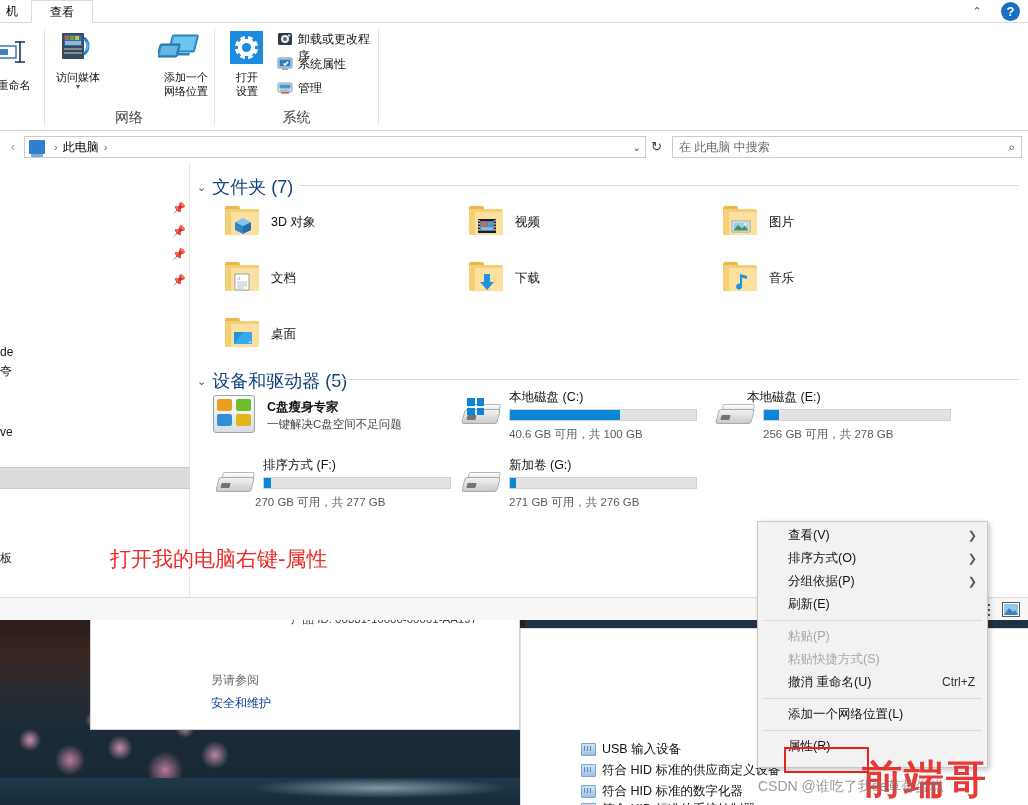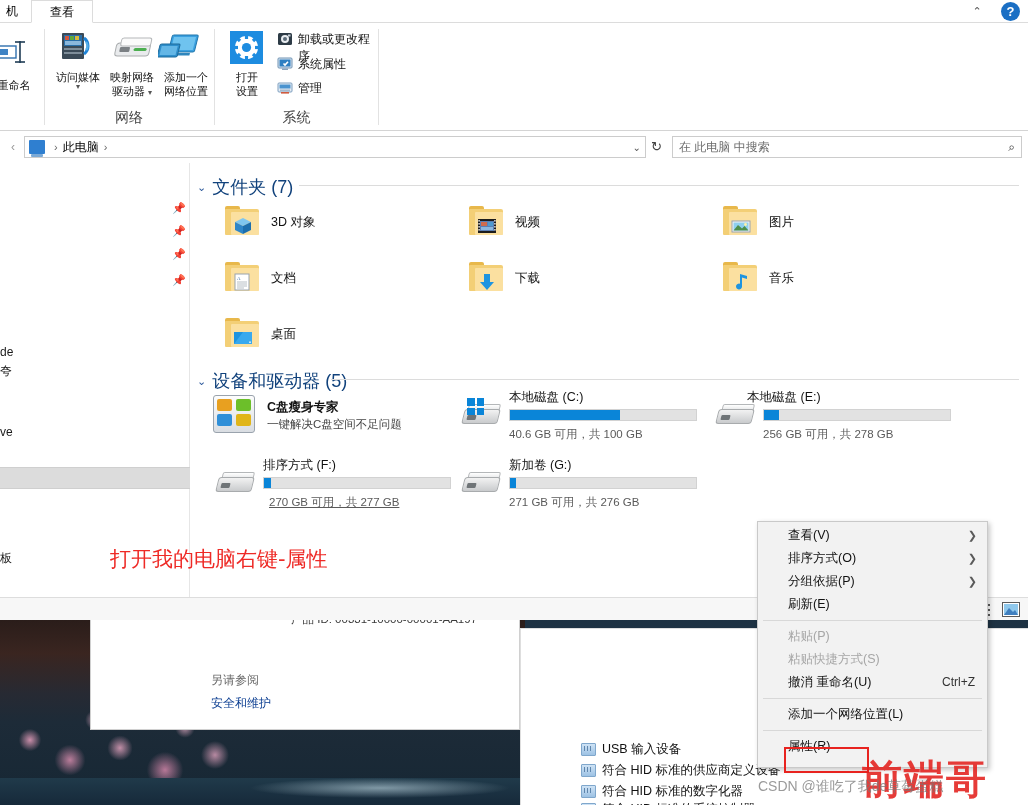--- a/index.html
+++ b/index.html
@@ -396,34 +396,20 @@
             <rect x="14" y="19" width="18" height="2" fill="#7e8d99"></rect>
             <rect x="14" y="23" width="18" height="2" fill="#7e8d99"></rect>
             <path d="M34 9 a10 10 0 0 1 0 16" stroke="#1f84d8" stroke-width="3" fill="none"></path>
             <path d="M36 13 a6 6 0 0 1 0 8" stroke="#55aee8" stroke-width="2.4" fill="none"></path>
           </svg>
         </span>
         <span>访问媒体</span>
         <span style="display:block;font-size:8px;color:#555;line-height:6px;">▾</span>
       </div>
 
-      <div class="big-btn" style="left:59px;">
-        <span class="bi">
-          <svg width="56" height="38" viewBox="0 0 56 38">
-            <g transform="skewX(-12) translate(6,0)">
-              <rect x="10" y="14" width="34" height="13" rx="3" fill="#e9ebed" stroke="#a9acae"></rect>
-              <rect x="14" y="9" width="30" height="8" rx="2" fill="#fbfbfb" stroke="#b5b8ba"></rect>
-              <rect x="14" y="18" width="10" height="5" rx="1" fill="#7b8084"></rect>
-              <rect x="28" y="19" width="13" height="3" rx="1.5" fill="#4caf50"></rect>
-            </g>
-          </svg>
-        </span>
-        <span style="font-size:11px;">映射网络<br>驱动器</span>
-        <span style="font-size:8px;color:#555;">▾</span>
-      </div>
 
       <div class="big-btn" style="left:113px;">
         <span class="bi">
           <svg width="56" height="38" viewBox="0 0 56 38">
             <g transform="skewX(-14) translate(10,0)">
               <rect x="6" y="6" width="26" height="17" rx="1.5" fill="#3ba0e0" stroke="#2076ab"></rect>
               <rect x="8" y="8" width="22" height="13" fill="#6fc3ef"></rect>
               <rect x="12" y="24" width="16" height="2.5" fill="#2f86bd"></rect>
             </g>
             <g transform="skewX(-14) translate(2,5)">
@@ -732,21 +718,21 @@
           <div class="drive">
               <span class="top"></span>
               <span class="body"></span>
               <span class="slot"></span>
             </div>
         </div>
         <div class="item-label" style="top:0px; left:50px;">排序方式 (F:)</div>
         <div class="bar-outer" style="left:50px; top:20px; width:188px;">
           <div class="bar-fill" style="width:4%;"></div>
         </div>
-        <div class="item-sub" style="top:38px; left:56px; color:#5a5a5a;text-decoration:underline;">270 GB 可用，共 277 GB</div>
+        <div class="item-sub" style="top:38px; left:42px; color:#5a5a5a;">270 GB 可用，共 277 GB</div>
       </div>
 
       <div class="item" style="left:268px; top:294px;">
         <div class="item-ico" style="top:12px; left:2px;">
           <div class="drive">
               <span class="top"></span>
               <span class="body"></span>
               <span class="slot"></span>
             </div>
         </div>

